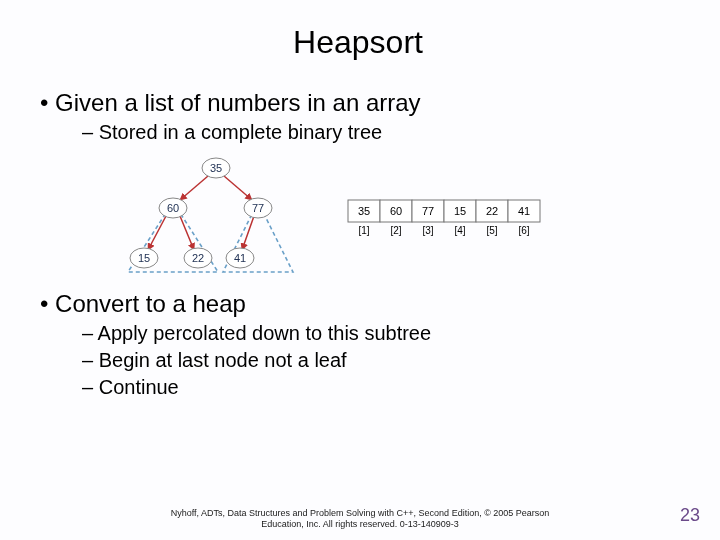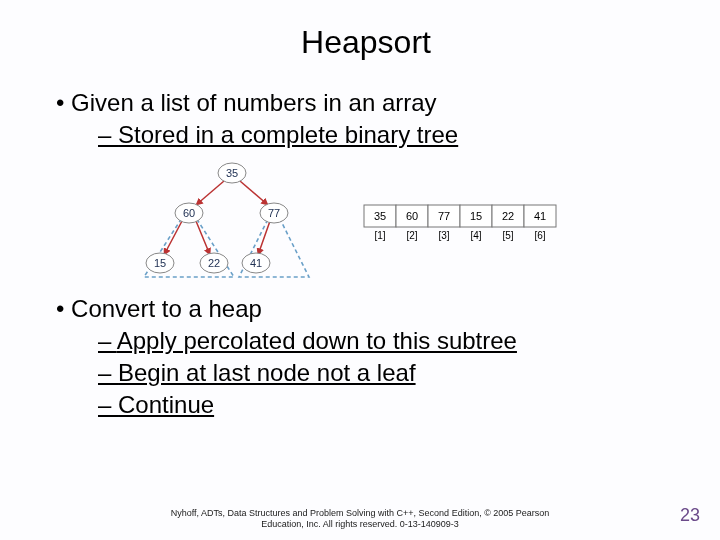--- a/index.html
+++ b/index.html
@@ -5,24 +5,24 @@
   * { margin: 0; padding: 0; box-sizing: border-box; }
   body {
     width: 720px;
     height: 540px;
     background: #fdfdff;
     font-family: Arial, Helvetica, sans-serif;
     color: #000;
     position: relative;
     overflow: hidden;
   }
-  .slide { width: 100%; height: 100%; position: relative; padding: 18px 32px 0 44px; }
+  .slide { width: 100%; height: 100%; position: relative; padding: 18px 32px 0 28px; }
   .title { text-align: center; font-size: 32px; font-weight: 400; margin-top: 6px; margin-bottom: 28px; }
   .b1 { font-size: 24px; margin: 4px 0 4px 12px; }
-  .s1 { font-size: 24px; margin: 2px 0 4px 54px; text-decoration: underline; }
+  .s1 { font-size: 20px; margin: 2px 0 4px 54px; }
   .b1::before { content: "• "; }
   .s1::before { content: "– "; }
   .figure-wrap { margin: 8px 0 8px 80px; }
   .footer {
     position: absolute;
     bottom: 10px;
     left: 60px;
     right: 60px;
     text-align: center;
     font-size: 9px;

